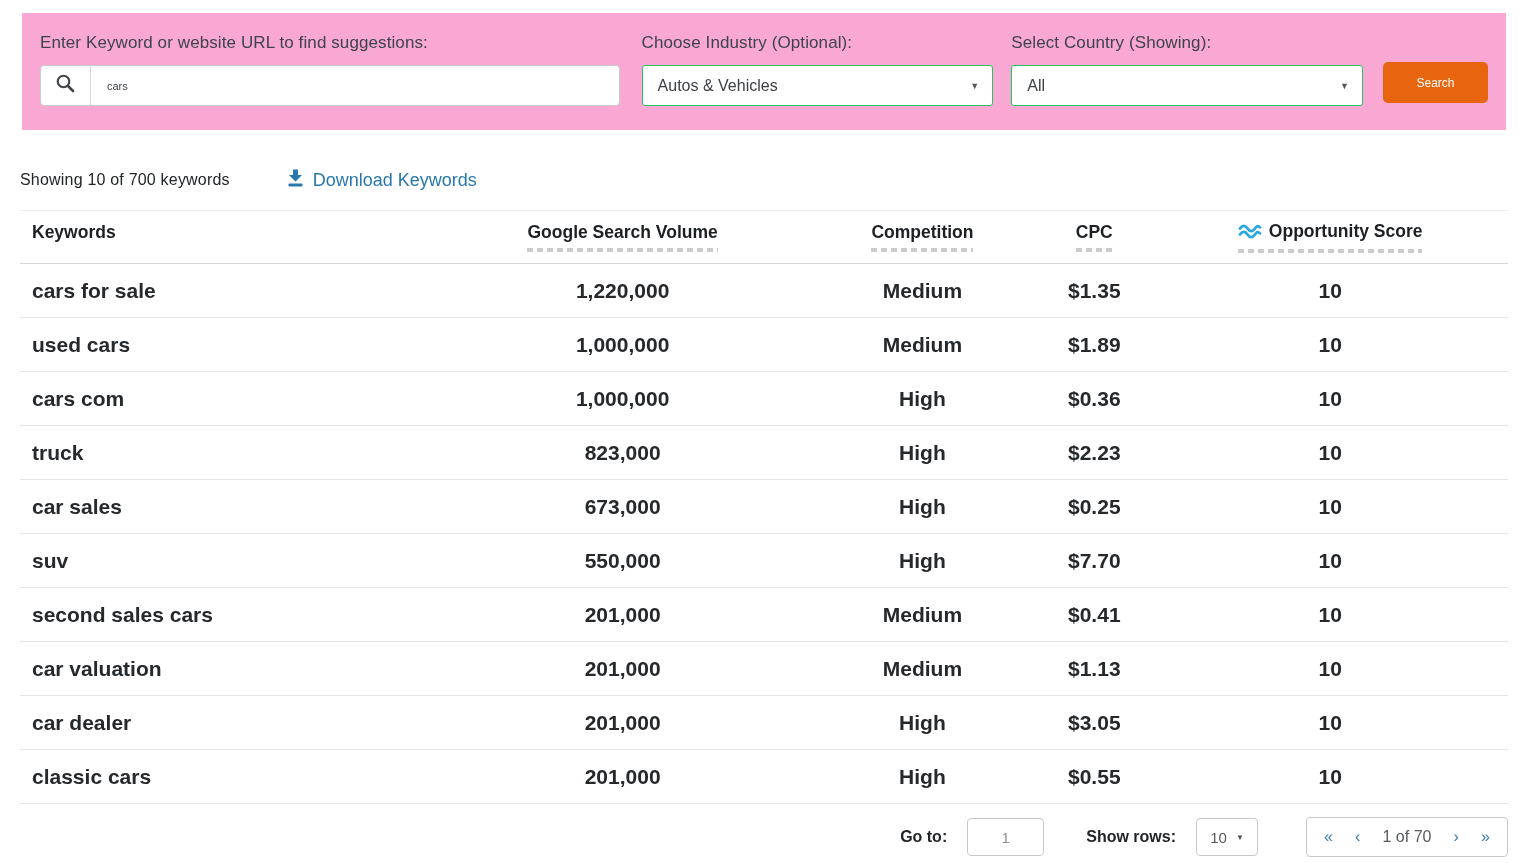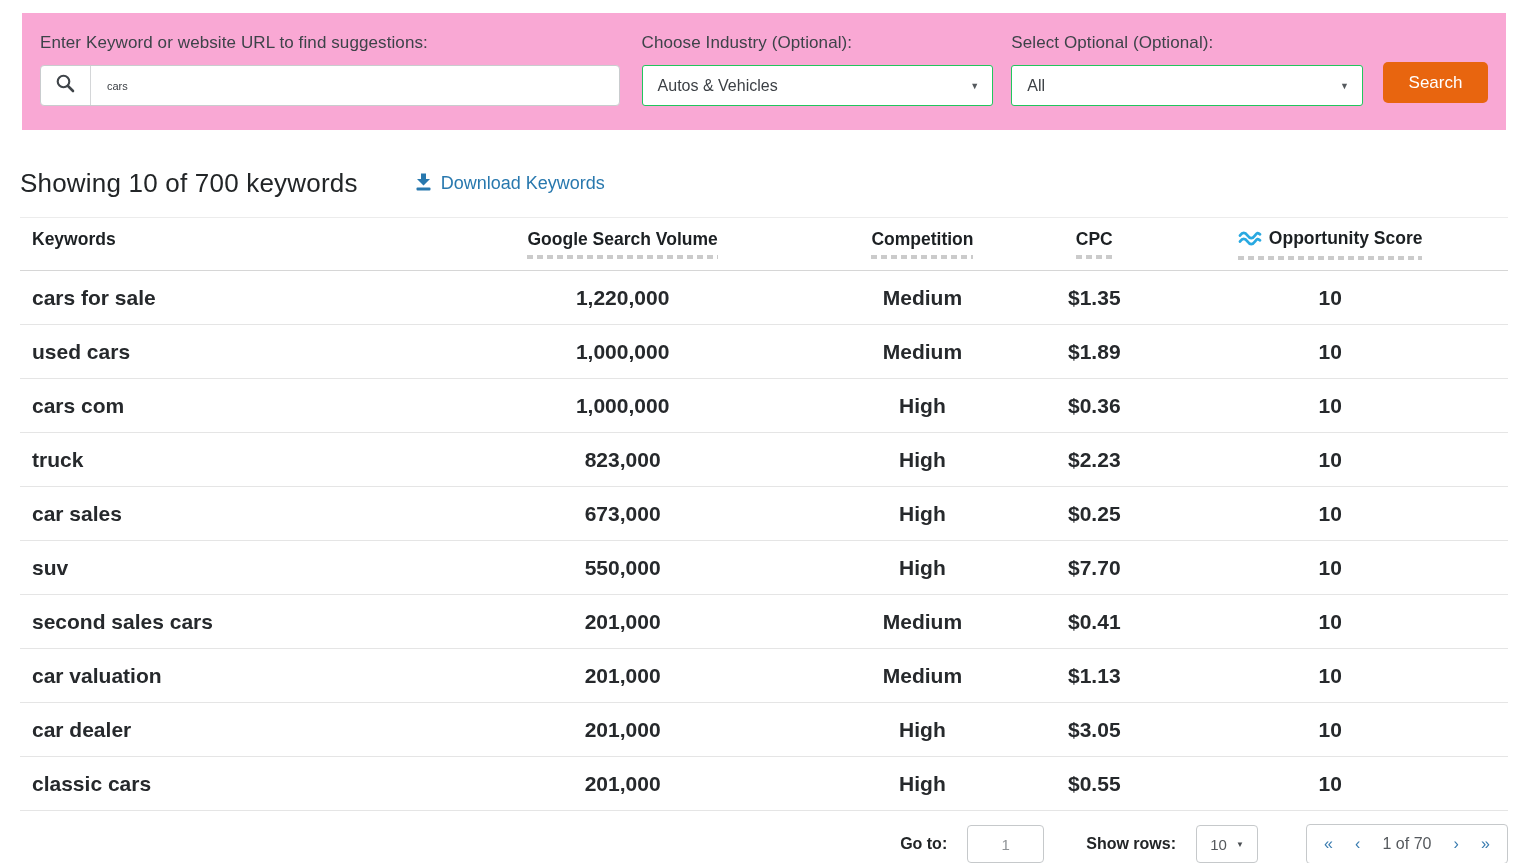--- a/index.html
+++ b/index.html
@@ -73,32 +73,32 @@
   }
   .caret { font-size: 9px; color: #555a5e; }
   .search-btn {
     margin-top: 29px;
     width: 106px;
     height: 41px;
     background: #e8650f;
     border: none;
     border-radius: 5px;
     color: #ffffff;
-    font-size: 17px;
+    font-size: 12px;
     font-family: "Liberation Sans", sans-serif;
     cursor: pointer;
   }
 
   
   .results-line {
     margin: 38px 22px 0 20px;
     display: flex;
     align-items: center;
   }
-  .showing-text { font-size: 26px; color: #222527; letter-spacing: 0.2px; }
+  .showing-text { font-size: 16px; color: #222527; letter-spacing: 0.2px; }
   .download-link {
     margin-left: 56px;
     display: flex;
     align-items: center;
     gap: 8px;
     color: #2878ae;
     font-size: 18px;
     cursor: pointer;
     text-decoration: none;
     text-align: right;
@@ -218,21 +218,21 @@
 
   <div class="field-group ind-group">
     <div class="field-label">Choose Industry (Optional):</div>
     <div class="select-box">
       <span>Autos &amp; Vehicles</span>
       <span class="caret">▼</span>
     </div>
   </div>
 
   <div class="field-group ctry-group">
-    <div class="field-label">Select Optional (Optional):</div>
+    <div class="field-label">Select Country (Showing):</div>
     <div class="select-box">
       <span>All</span>
       <span class="caret">▼</span>
     </div>
   </div>
 
   <button class="search-btn">Search</button>
 </div>
 
 <div class="results-line">

